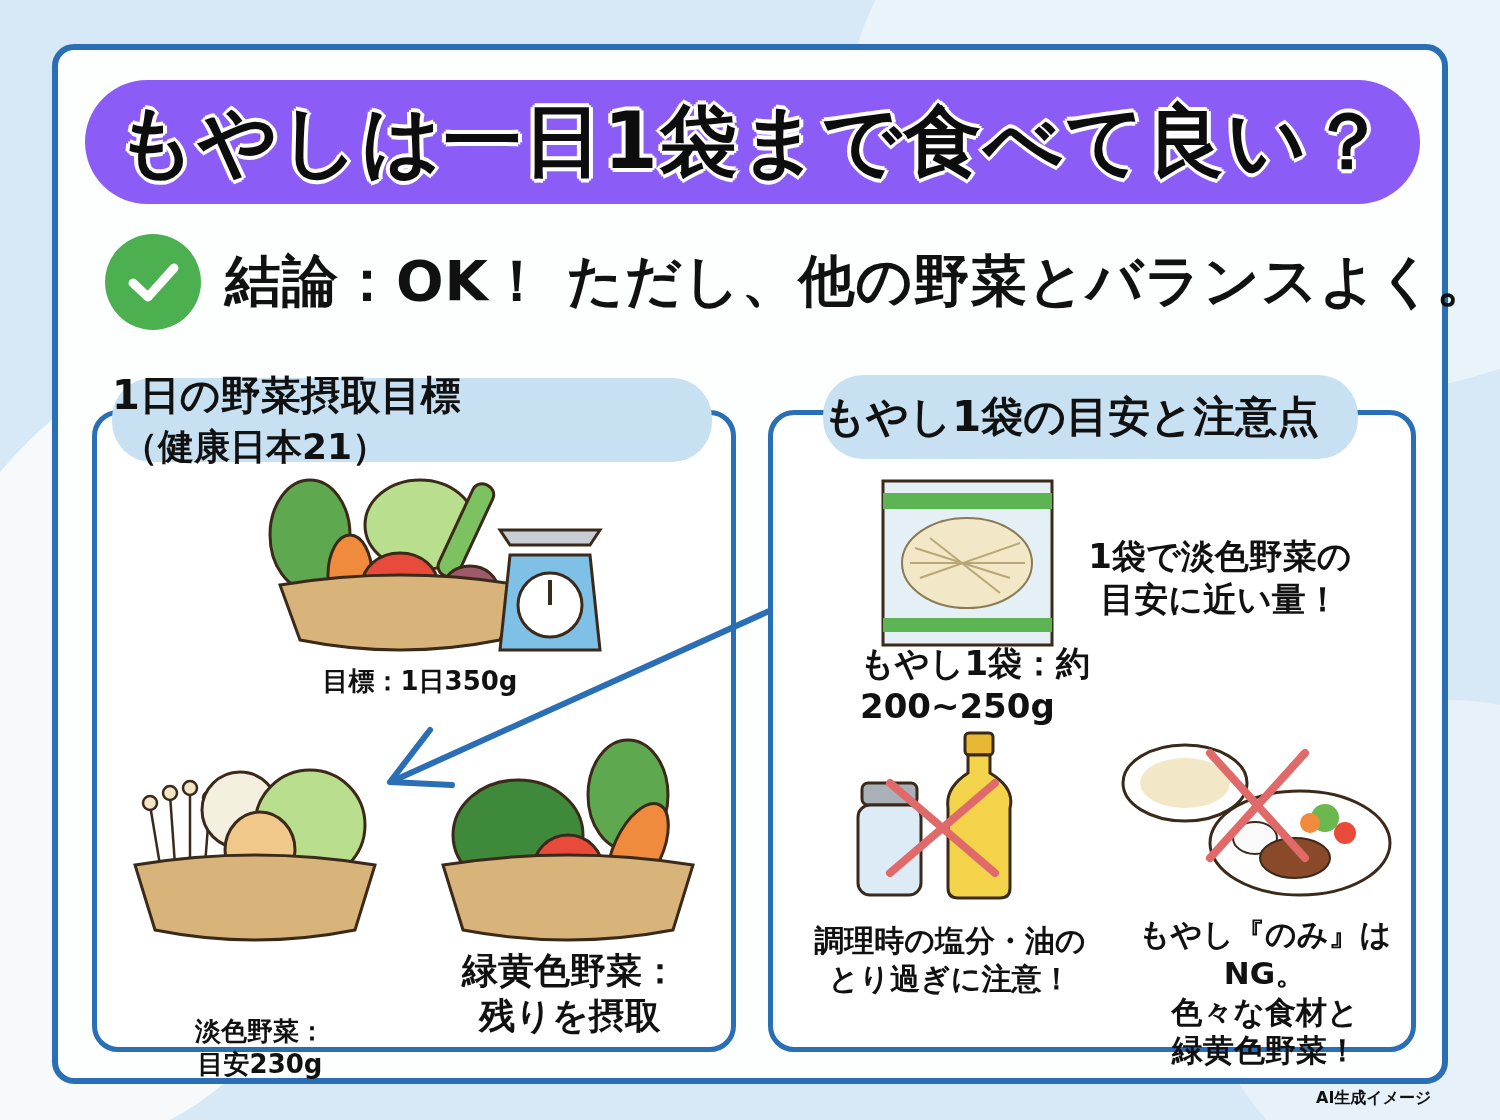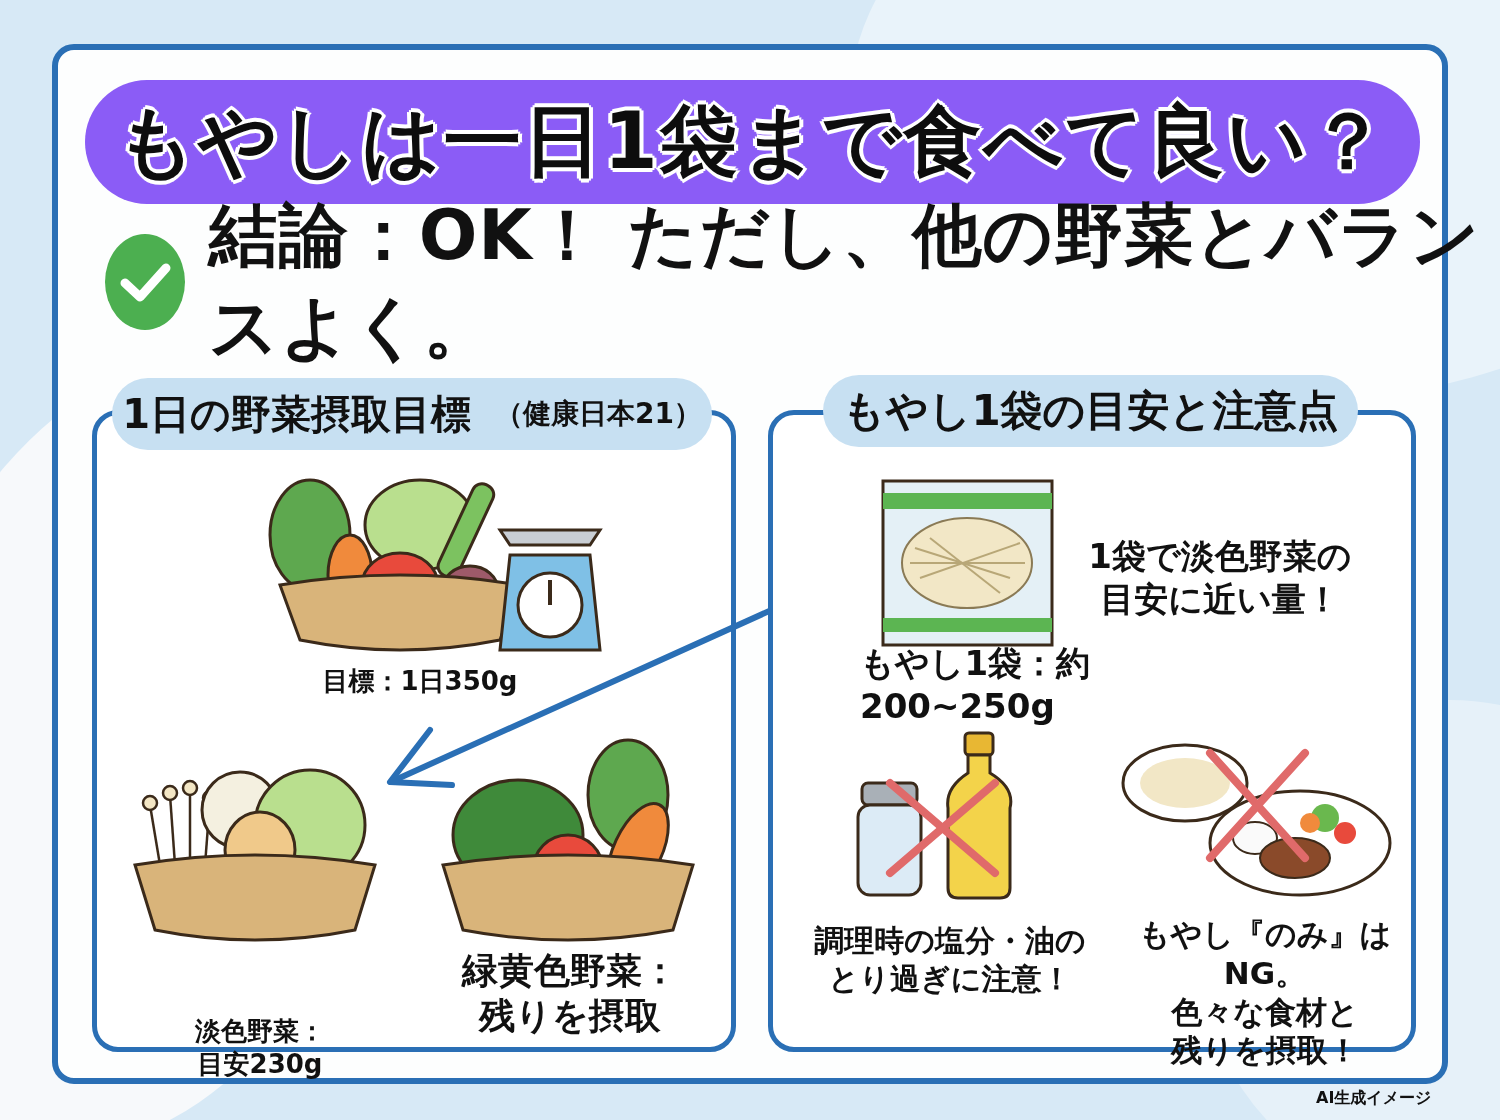--- a/index.html
+++ b/index.html
@@ -22,31 +22,31 @@
     position: absolute; left: 85px; top: 80px; width: 1335px; height: 124px;
     background: #8b5cf6; border-radius: 62px;
     display: flex; align-items: center; justify-content: center;
   }
   .title-text {
     font-size: 78px; font-weight: bold; letter-spacing: 2px; color: #0d0d0d;
     text-shadow: 0 0 4px #fff, 2px 2px 0 #fff, -2px -2px 0 #fff, 2px -2px 0 #fff, -2px 2px 0 #fff, 0 4px 0 #fff, 4px 0 0 #fff, -4px 0 0 #fff, 0 -4px 0 #fff;
   }
   .conclusion { position:absolute; left:105px; top:232px; height:100px; display:flex; align-items:center; }
   .check-circle { width:96px; height:96px; border-radius:50%; background:#4caf50; display:flex; align-items:center; justify-content:center; margin-right:24px; }
-  .conclusion-text { font-size: 69px; font-weight: bold; letter-spacing: 1px; }
+  .conclusion-text { font-size: 56px; font-weight: bold; letter-spacing: 1px; }
 
   .panel { position:absolute; border:5px solid #2a6fb5; border-radius:26px; background:#fff; }
   .panel-left { left:92px; top:410px; width:644px; height:642px; }
   .panel-right { left:768px; top:410px; width:648px; height:642px; }
   .panel-head {
-    position:absolute; background:#c7e0f2; border-radius:40px; height:72px;
-    display:flex; align-items:center; justify-content:center; font-weight:bold;
+    position:absolute; background:#c7e0f2; border-radius:40px; height:84px;
+    display:flex; align-items:flex-start; justify-content:center; font-weight:bold;flex-direction:column;
   }
   .head-left { left:112px; top:378px; width:600px; font-size:40px; }
-  .head-left .sub { font-size:28px; margin-left:24px; }
+  .head-left .sub { font-size:36px; margin-left:10px; }
   .head-right { left:823px; top:375px; width:535px; font-size:42px; }
 
   .label { position:absolute; font-weight:bold; text-align:center; line-height:1.25; }
   .lbl-goal { left:270px; top:665px; width:300px; font-size:26px; }
   .lbl-light { left:150px; top:979px; width:220px; font-size:26px;margin-top:36px; }
   .lbl-green { left:440px; top:948px; width:260px; font-size:36px; }
   .lbl-bag-note { left:1070px; top:535px; width:300px; font-size:34px; }
   .lbl-bag { left:860px; top:642px; width:420px; font-size:34px; text-align:left; }
   .lbl-salt { left:800px; top:922px; width:300px; font-size:30px; }
   .lbl-only { left:1115px; top:915px; width:300px; font-size:31px; }
@@ -187,16 +187,16 @@
     <circle cx="230" cy="95" r="11" fill="#e84a3c"></circle>
     <circle cx="195" cy="85" r="10" fill="#f08a3c"></circle>
   <g stroke="#e06a6a" stroke-width="8" stroke-linecap="round">
     <line x1="95" y1="15" x2="190" y2="120"></line>
       <line x1="190" y1="15" x2="95" y2="120"></line>
   </g>
 </svg>
 <div class="label lbl-only">
   <div>もやし『のみ』はNG。</div>
   <div>色々な食材と</div>
-  <div>残りを摂取！</div>
+  <div>緑黄色野菜！</div>
 </div>
 
 <div class="watermark">AI生成イメージ</div>
 
 </body></html>

